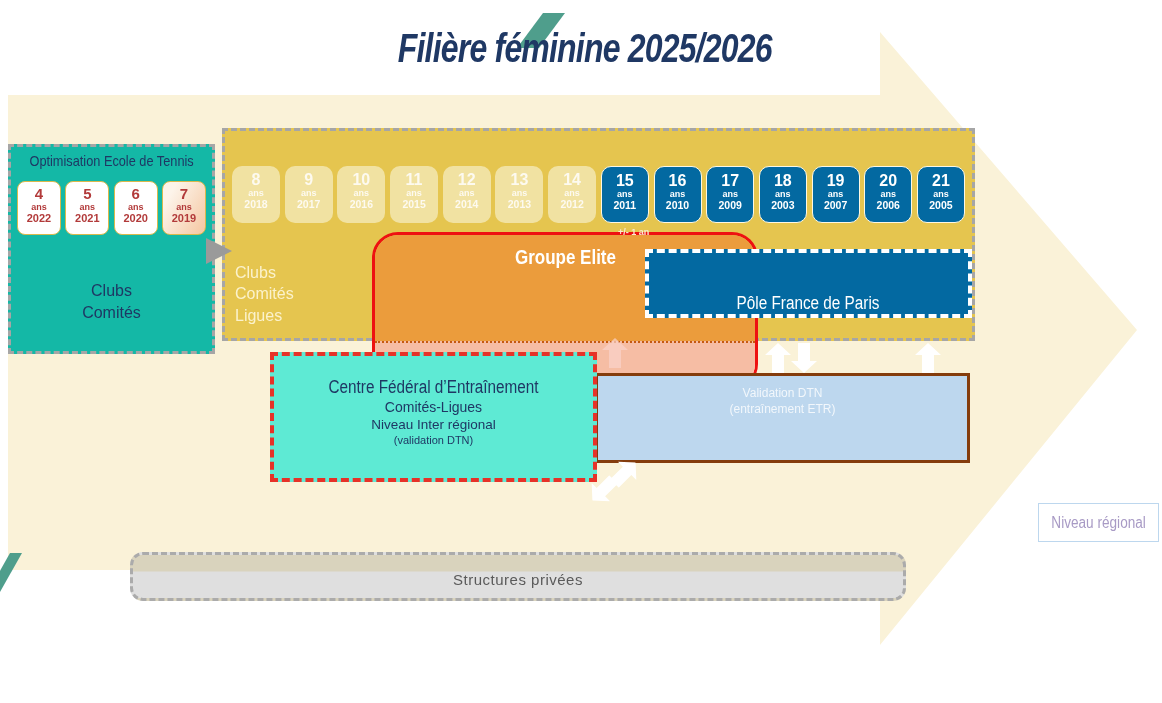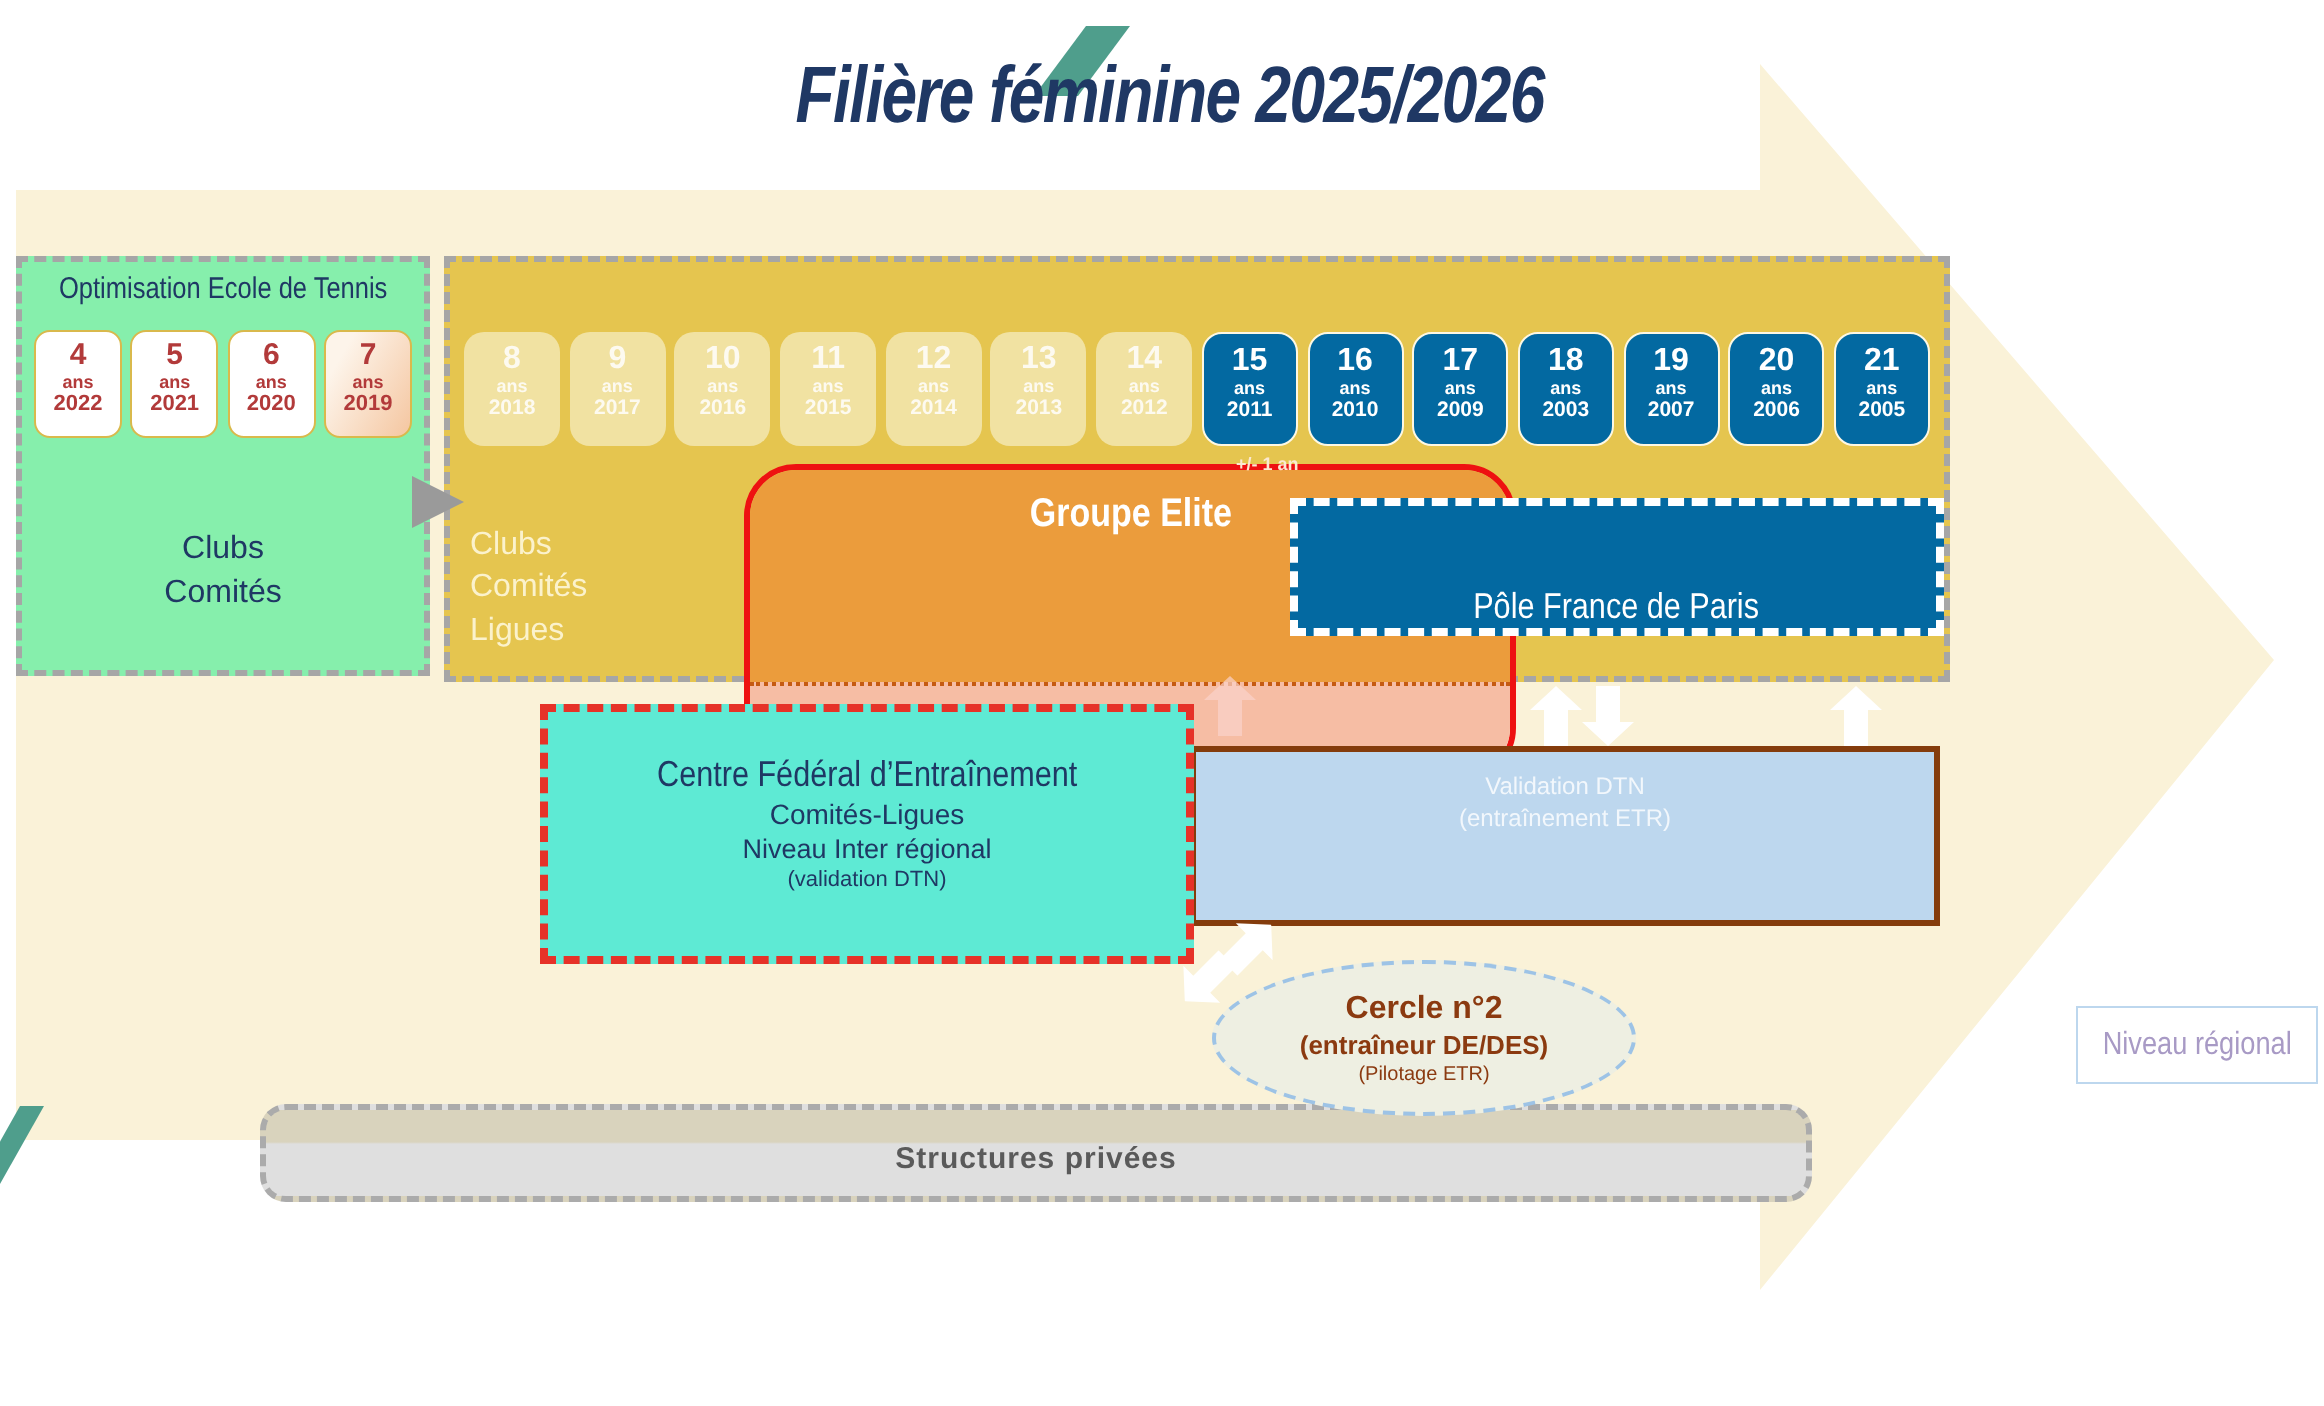--- a/index.html
+++ b/index.html
@@ -10,21 +10,21 @@
 
   
   #bg-svg{position:absolute;left:0;top:0;width:1162px;height:703px;z-index:0;}
 
   
   #title{left:305px;top:26px;width:560px;text-align:center;z-index:3;
          font-size:40px;font-weight:bold;color:#1F3864;letter-spacing:-1px;font-style:italic;}
   #title .cx{transform:scaleX(.8);}
 
   
-  #opt-box{left:8px;top:128px;width:207px;height:210px;background:#86efac;
+  #opt-box{left:8px;top:144px;width:207px;height:210px;background:#14b8a6;
            border:3px dashed #A6A6A6;box-sizing:border-box;z-index:2;}
   #opt-title{left:0;right:0;top:5px;text-align:center;font-size:15px;color:#1F3864;}
   #opt-ages{left:6px;right:6px;top:34px;display:flex;justify-content:space-between;}
   #opt-clubs{left:0;right:0;top:133px;text-align:center;color:#1F3864;font-size:16px;line-height:1.35;}
 
   .age-box{width:44px;height:54px;border:1.5px solid #D9B94C;border-radius:8px;
            background:#fff;color:#B23A3A;text-align:center;box-sizing:border-box;padding-top:4px;}
   .age-box .age-num{font-size:15px;font-weight:bold;line-height:16px;}
   .age-box .age-unit{font-size:9px;font-weight:bold;line-height:10px;}
   .age-box .age-year{font-size:11px;font-weight:bold;line-height:13px;}
@@ -87,21 +87,21 @@
           text-align:center;padding-top:13px;color:#8B3A10;}
   #cercle .l1{font-size:16px;font-weight:bold;line-height:19px;}
   #cercle .l2{font-size:13px;font-weight:bold;line-height:17px;}
   #cercle .l3{font-size:10px;line-height:13px;}
 
   
   #structures-box{left:130px;top:552px;width:776px;height:49px;border-radius:13px;
       border:3px dashed #ABABAB;box-sizing:border-box;z-index:6;
       background:linear-gradient(180deg,#D9D3BD 0px,#D9D3BD 16px,#DFDFDF 17px);
       display:flex;align-items:center;justify-content:center;}
-  #structures-box .label{font-size:15px;font-weight:bold;color:#5A5A5A;letter-spacing:.5px;padding-top:6px;}
+  #structures-box .label{font-size:15px;font-weight:normal;color:#5A5A5A;letter-spacing:.5px;padding-top:6px;}
 
   
   .level-tag{background:#fff;box-sizing:border-box;display:flex;align-items:center;
              justify-content:center;z-index:9;}
   #level-national{left:1037px;top:322px;width:122px;height:40px;border:1px solid #7F7F7F;
                   color:#1F3864;font-size:16px;}
   #level-regional{left:1038px;top:503px;width:121px;height:39px;border:1px solid #BDD7EE;
                   color:#A89AC5;font-size:16px;}
 
   
@@ -307,25 +307,20 @@
     <svg width="26" height="30">
         <polygon points="13,0 26,12 19,12 19,30 7,30 7,12 0,12" fill="#FFFFFF"></polygon>
       </svg>
   </div>
   <div class="block-arrow" style="left:590px;top:475px;transform:rotate(225deg);">
     <svg width="26" height="30">
         <polygon points="13,0 26,12 19,12 19,30 7,30 7,12 0,12" fill="#FFFFFF"></polygon>
       </svg>
   </div>
 
-  <div id="cercle" class="abs">
-    <div class="l1">Cercle n°2</div>
-    <div class="l2">(entraîneur DE/DES)</div>
-    <div class="l3">(Pilotage ETR)</div>
-  </div>
 
   <div id="structures-box" class="abs">
     <span class="label">Structures privées</span>
   </div>
 
   <div id="level-regional" class="abs level-tag">
     <span class="cx">Niveau régional</span>
   </div>
 
 </div>

